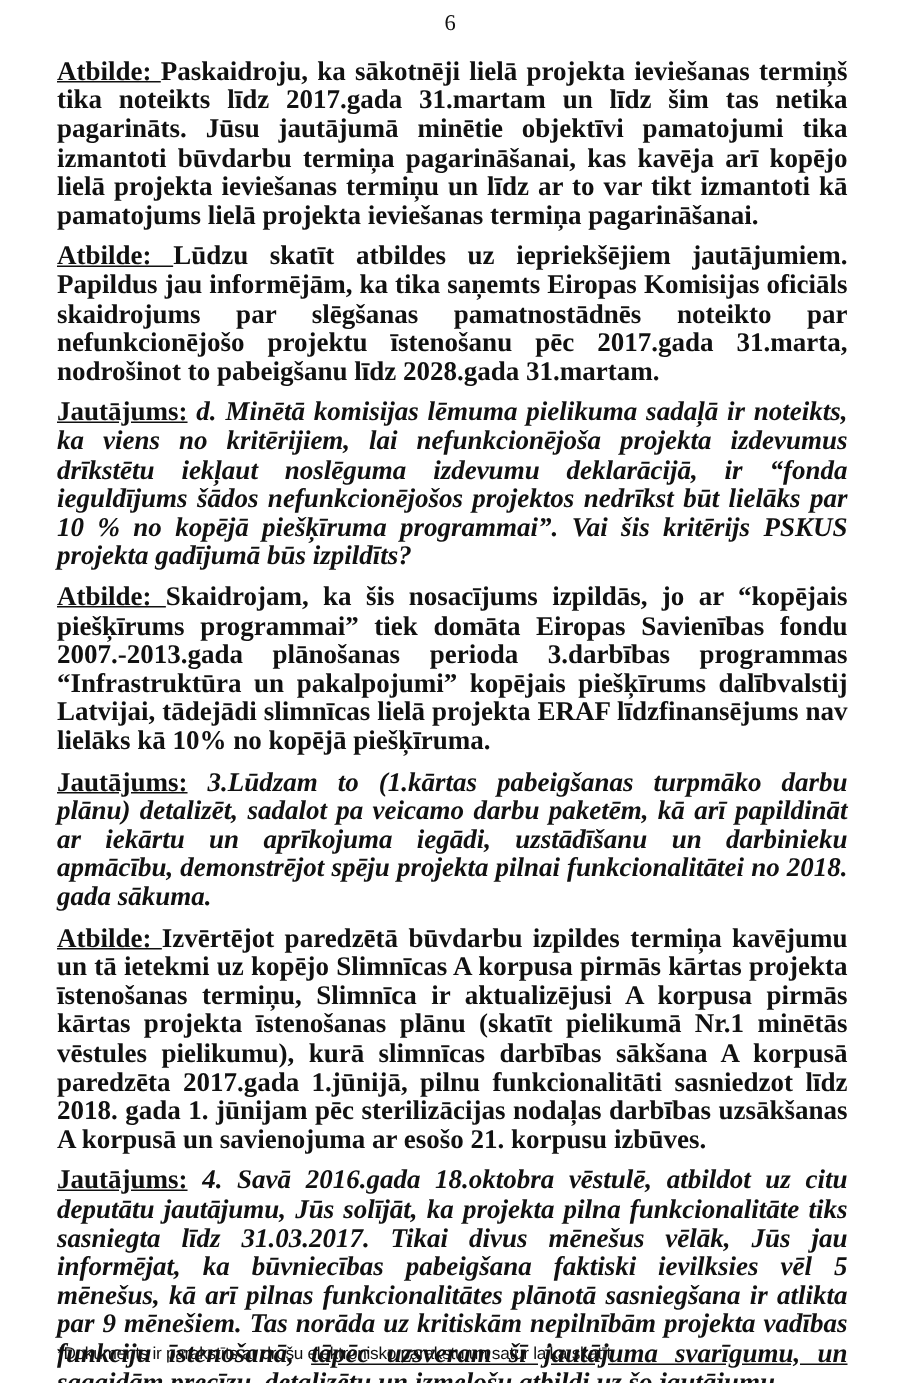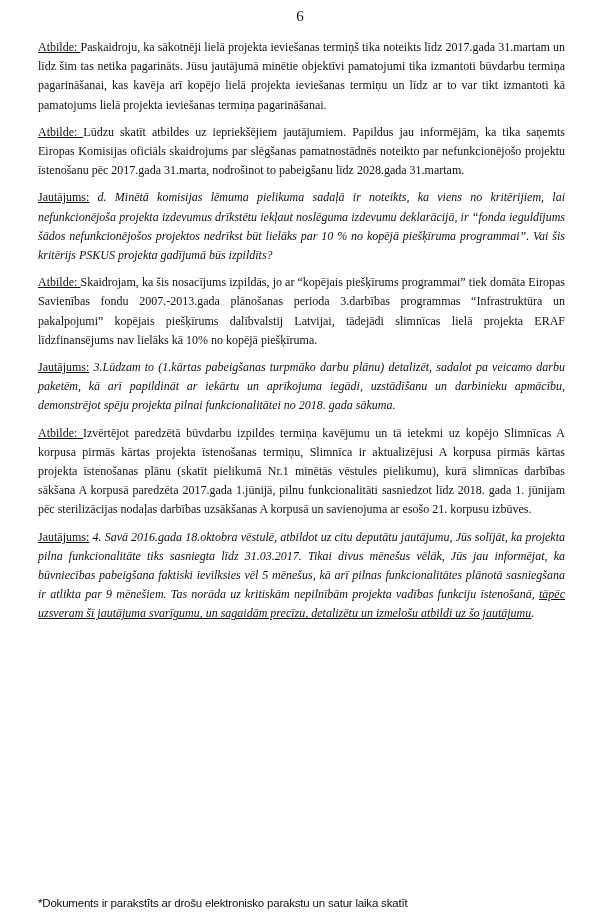--- a/index.html
+++ b/index.html
@@ -9,22 +9,23 @@
     color: #111111;
   }
   .page-number {
     position: absolute; top: 8px; left: 0; width: 600px;
     text-align: center; font-size: 15px;
   }
   .content {
     position: absolute; top: 38px; left: 38px; width: 527px;
   }
   .para {
-    font-size: 12px; line-height: 19.2px; text-align: justify;
+    font-size: 18px; line-height: 19.2px; text-align: justify;
     margin: 0 0 8px 0;
+    font-weight: bold;
   }
   .para.indent { text-indent: 36px; }
   .label { text-decoration: underline; }
   .label-pad { text-decoration: underline; white-space: pre; }
   .q { font-style: italic; }
   .uline { text-decoration: underline; }
   .footnote {
     position: absolute; top: 897px; left: 38px;
     font-size: 11.5px; font-family: "Liberation Sans", "DejaVu Sans", sans-serif;
     letter-spacing: -0.2px;

